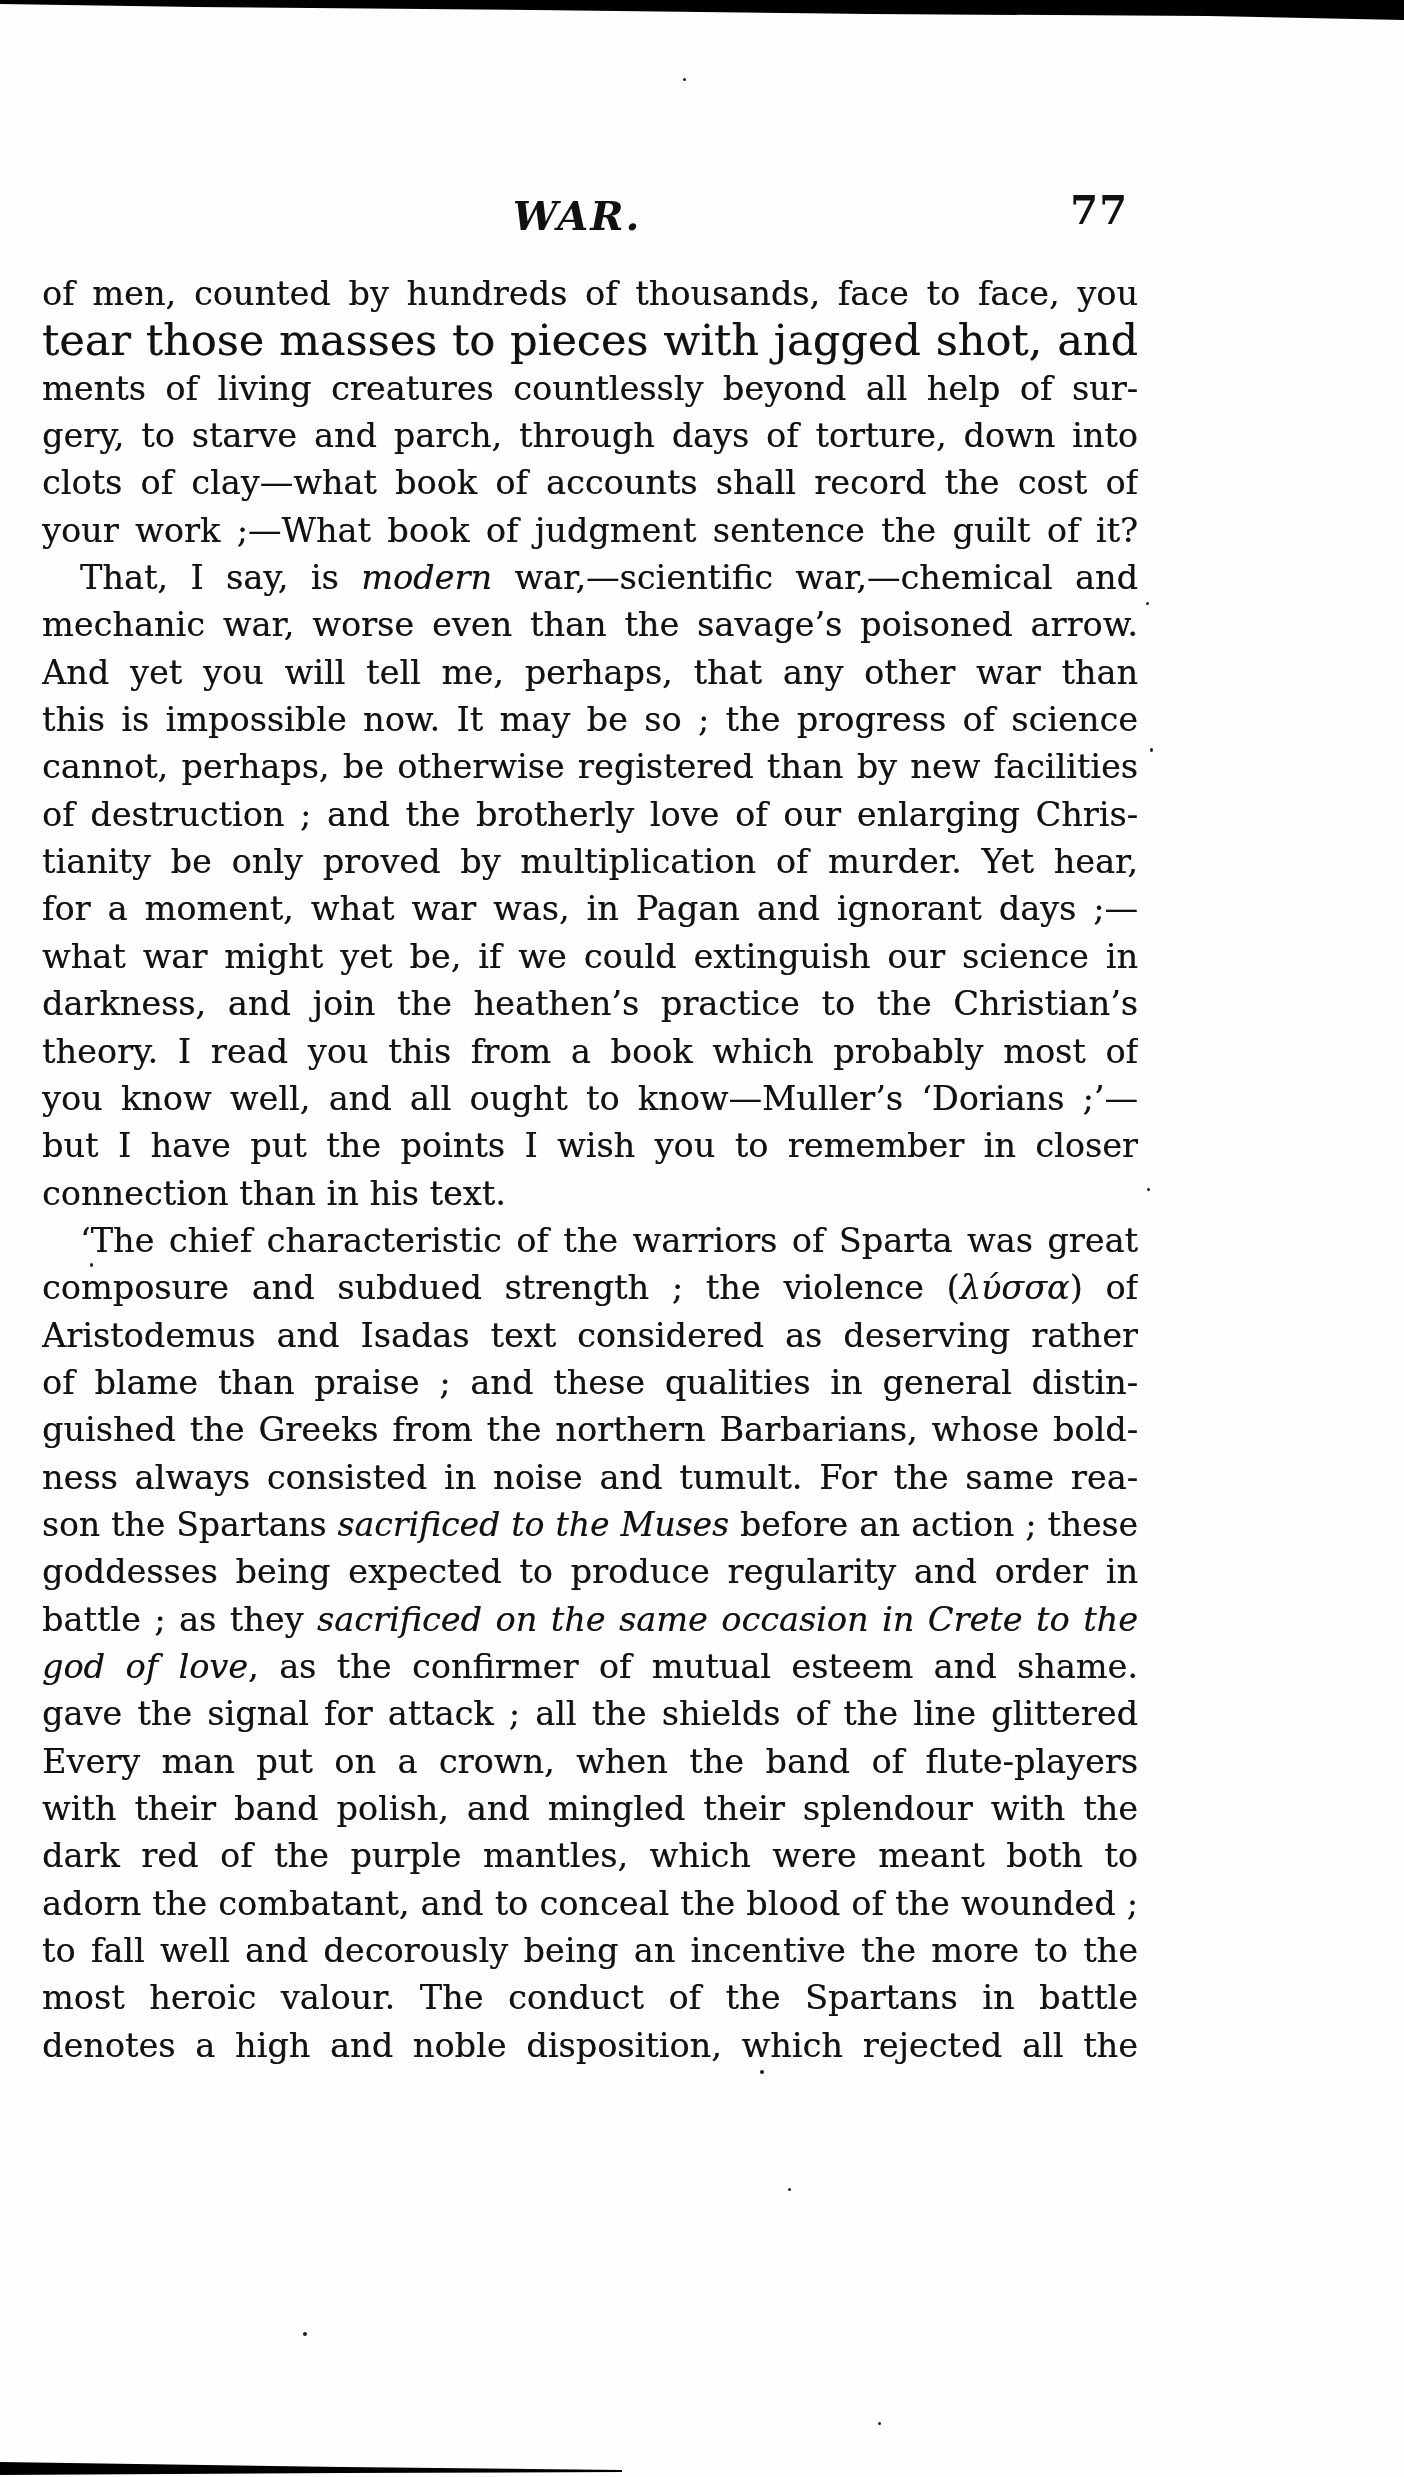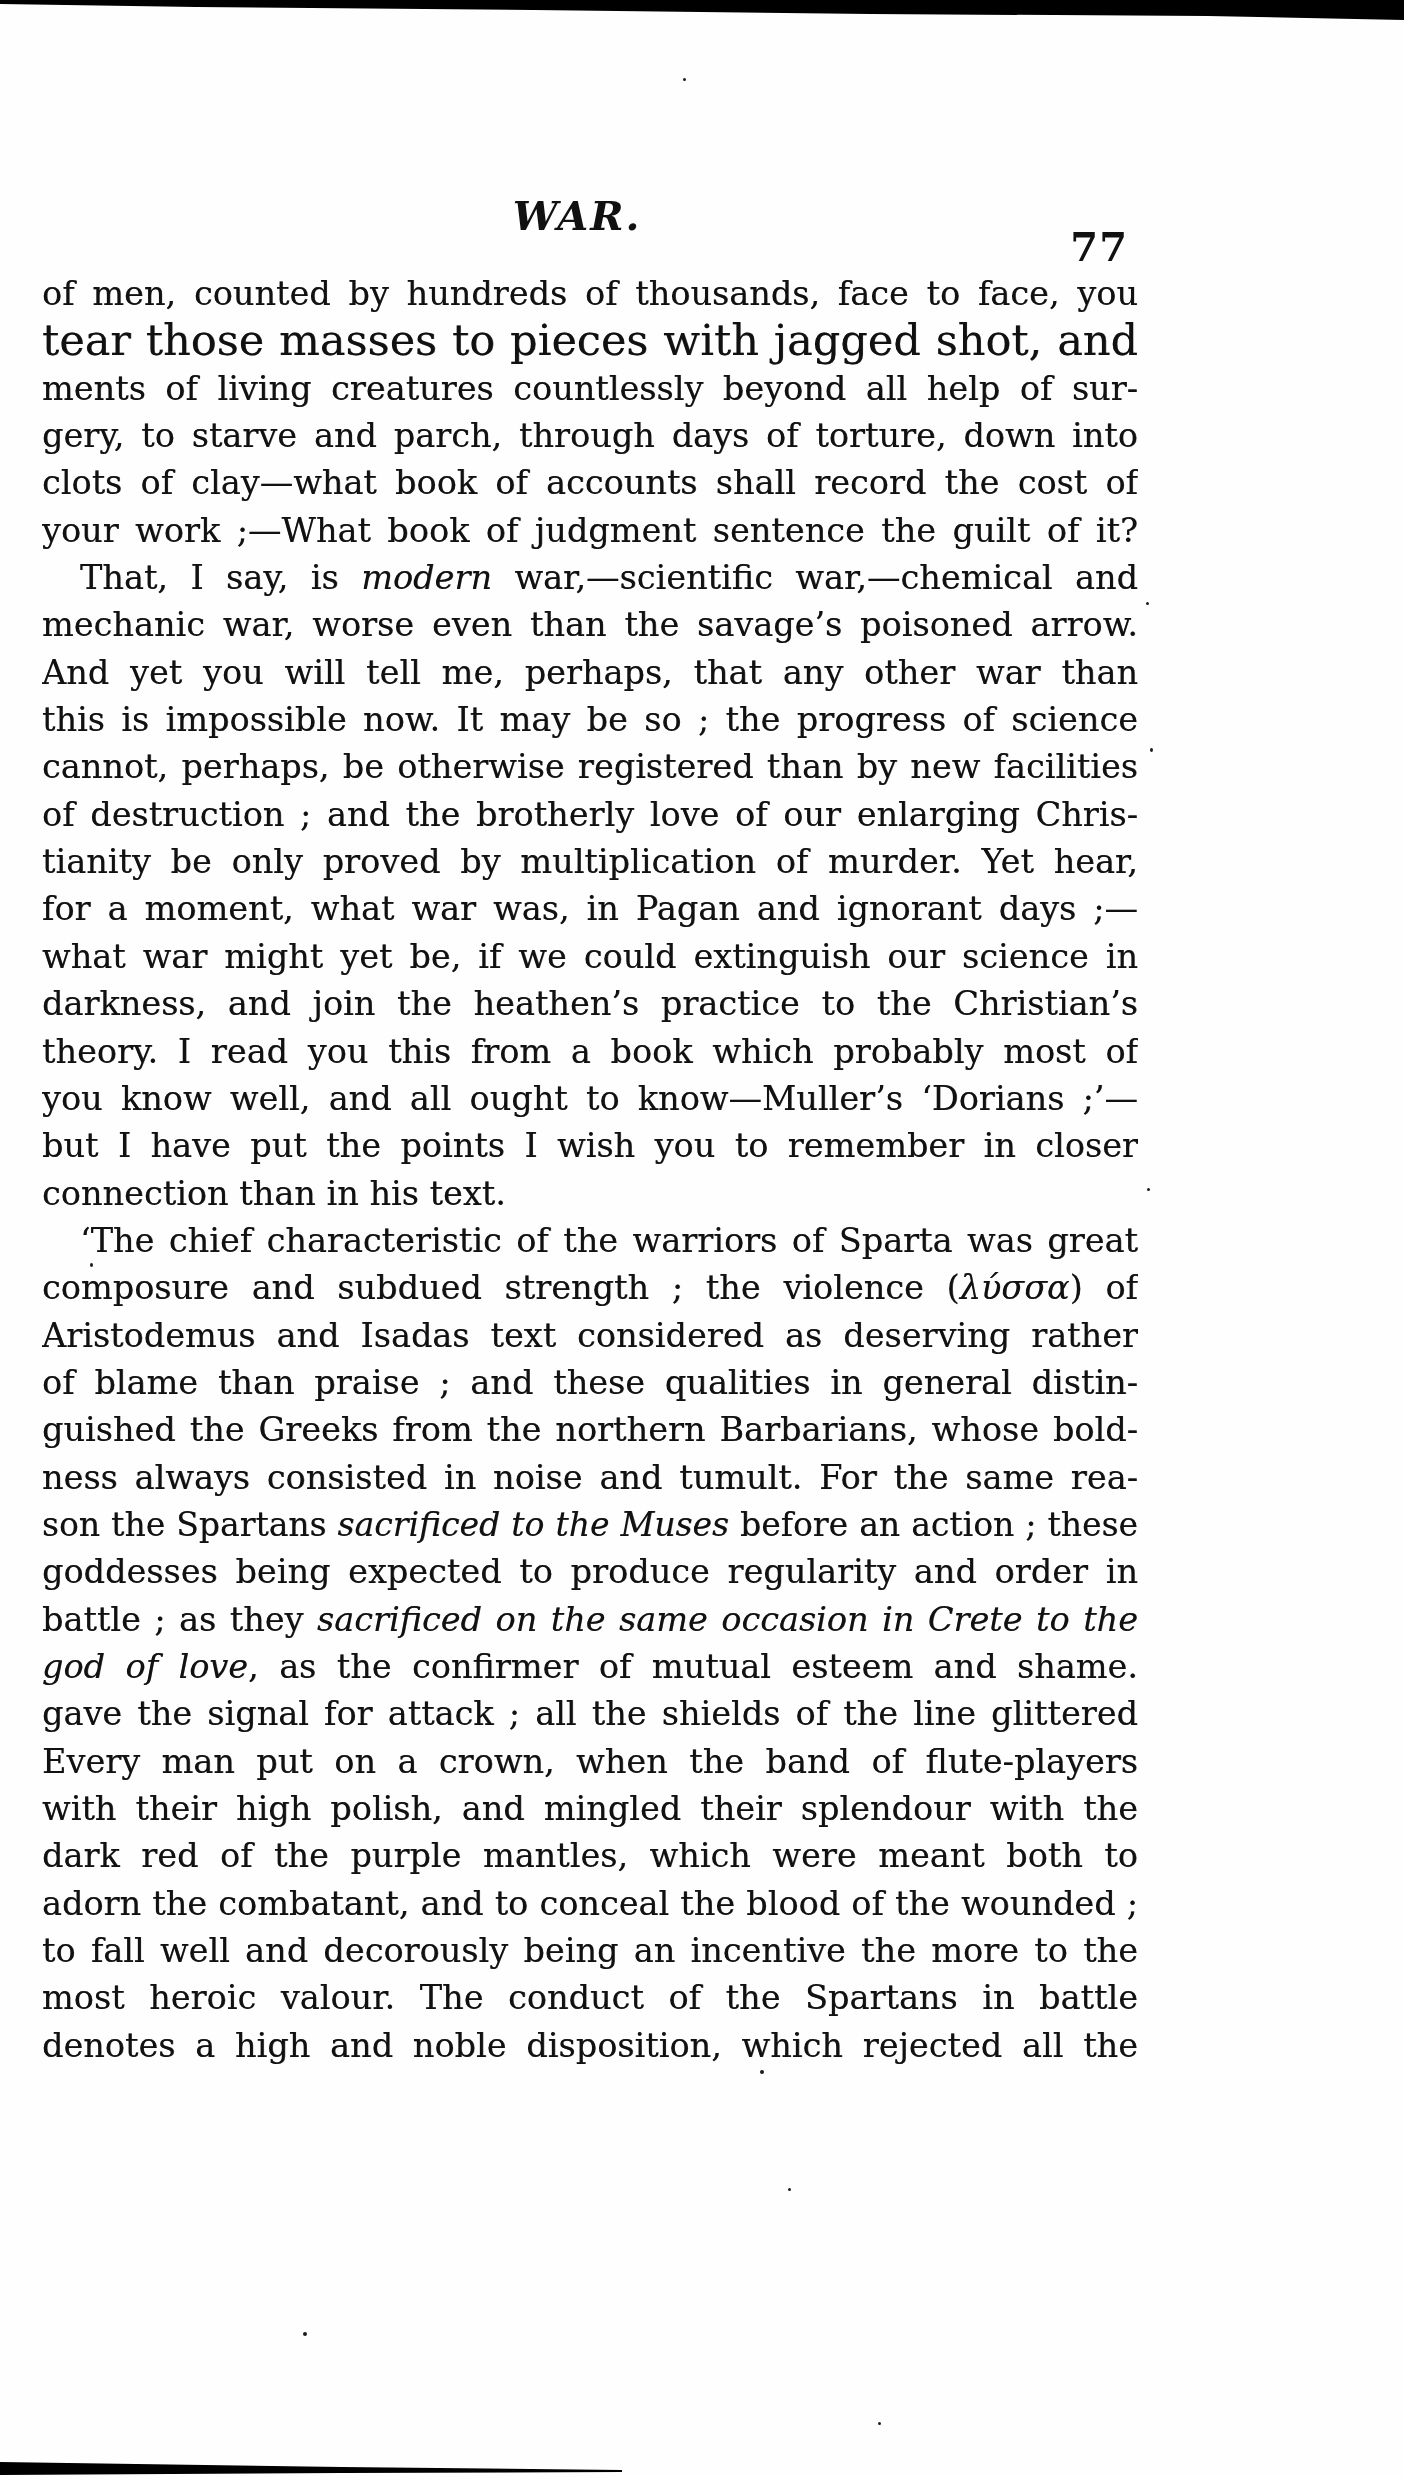--- a/index.html
+++ b/index.html
@@ -26,21 +26,21 @@
   
   .running-head{
     position:absolute;top:190px;left:42px;width:1096px;height:46px;
   }
   .head-title{
     position:absolute;left:50%;top:2px;transform:translateX(-60%);
     font-style:italic;font-weight:bold;font-size:40px;letter-spacing:2px;
   }
   .page-num{
     position:absolute;right:10px;top:-4px;
-    font-size:40px;font-weight:bold;letter-spacing:1px;margin-top:37px;
+    font-size:40px;font-weight:bold;letter-spacing:1px;
   }
   
   .text-block{
     position:absolute;top:270px;left:42px;width:1096px;
     font-size:33.5px;line-height:47.35px;
     text-shadow:0.35px 0.35px 0 rgba(0,0,0,0.55);
   }
   .line{
     height:47.35px;overflow:hidden;
     text-align:justify;text-align-last:justify;
@@ -88,21 +88,21 @@
       <div class="line"><span>Aristodemus and Isadas text considered as deserving rather</span></div>
       <div class="line"><span>of blame than praise ; and these qualities in general distin-</span></div>
       <div class="line"><span>guished the Greeks from the northern Barbarians, whose bold-</span></div>
       <div class="line"><span>ness always consisted in noise and tumult.   For the same rea-</span></div>
       <div class="line" style="font-size: 33px;"><span>son the Spartans </span><span class="it">sacrificed to the Muses</span><span> before an action ; these</span></div>
       <div class="line"><span>goddesses being expected to produce regularity and order in</span></div>
       <div class="line"><span>battle ; as they </span><span class="it">sacrificed on the same occasion in Crete to the</span></div>
       <div class="line"><span class="it">god of love</span><span>, as the confirmer of mutual esteem and shame.</span></div>
       <div class="line"><span>gave the signal for attack ; all the shields of the line glittered</span></div>
       <div class="line"><span>Every man put on a crown, when the band of flute-players</span></div>
-      <div class="line"><span>with their high polish, and mingled their splendour with the</span></div>
+      <div class="line"><span>with their band polish, and mingled their splendour with the</span></div>
       <div class="line"><span>dark red of the purple mantles, which were meant both to</span></div>
       <div class="line"><span>adorn the combatant, and to conceal the blood of the wounded ;</span></div>
       <div class="line"><span>to fall well and decorously being an incentive the more to the</span></div>
       <div class="line"><span>most heroic valour.   The conduct of the Spartans in battle</span></div>
       <div class="line"><span>denotes a high and noble disposition, which rejected all the</span></div>
     </div>
 
   <div class="speck" style="left:683px;top:78px;width:3px;height:3px;"></div>
   <div class="speck" style="left:1146px;top:602px;width:3px;height:3px;"></div>
   <div class="speck" style="left:1150px;top:748px;width:3px;height:4px;"></div>

